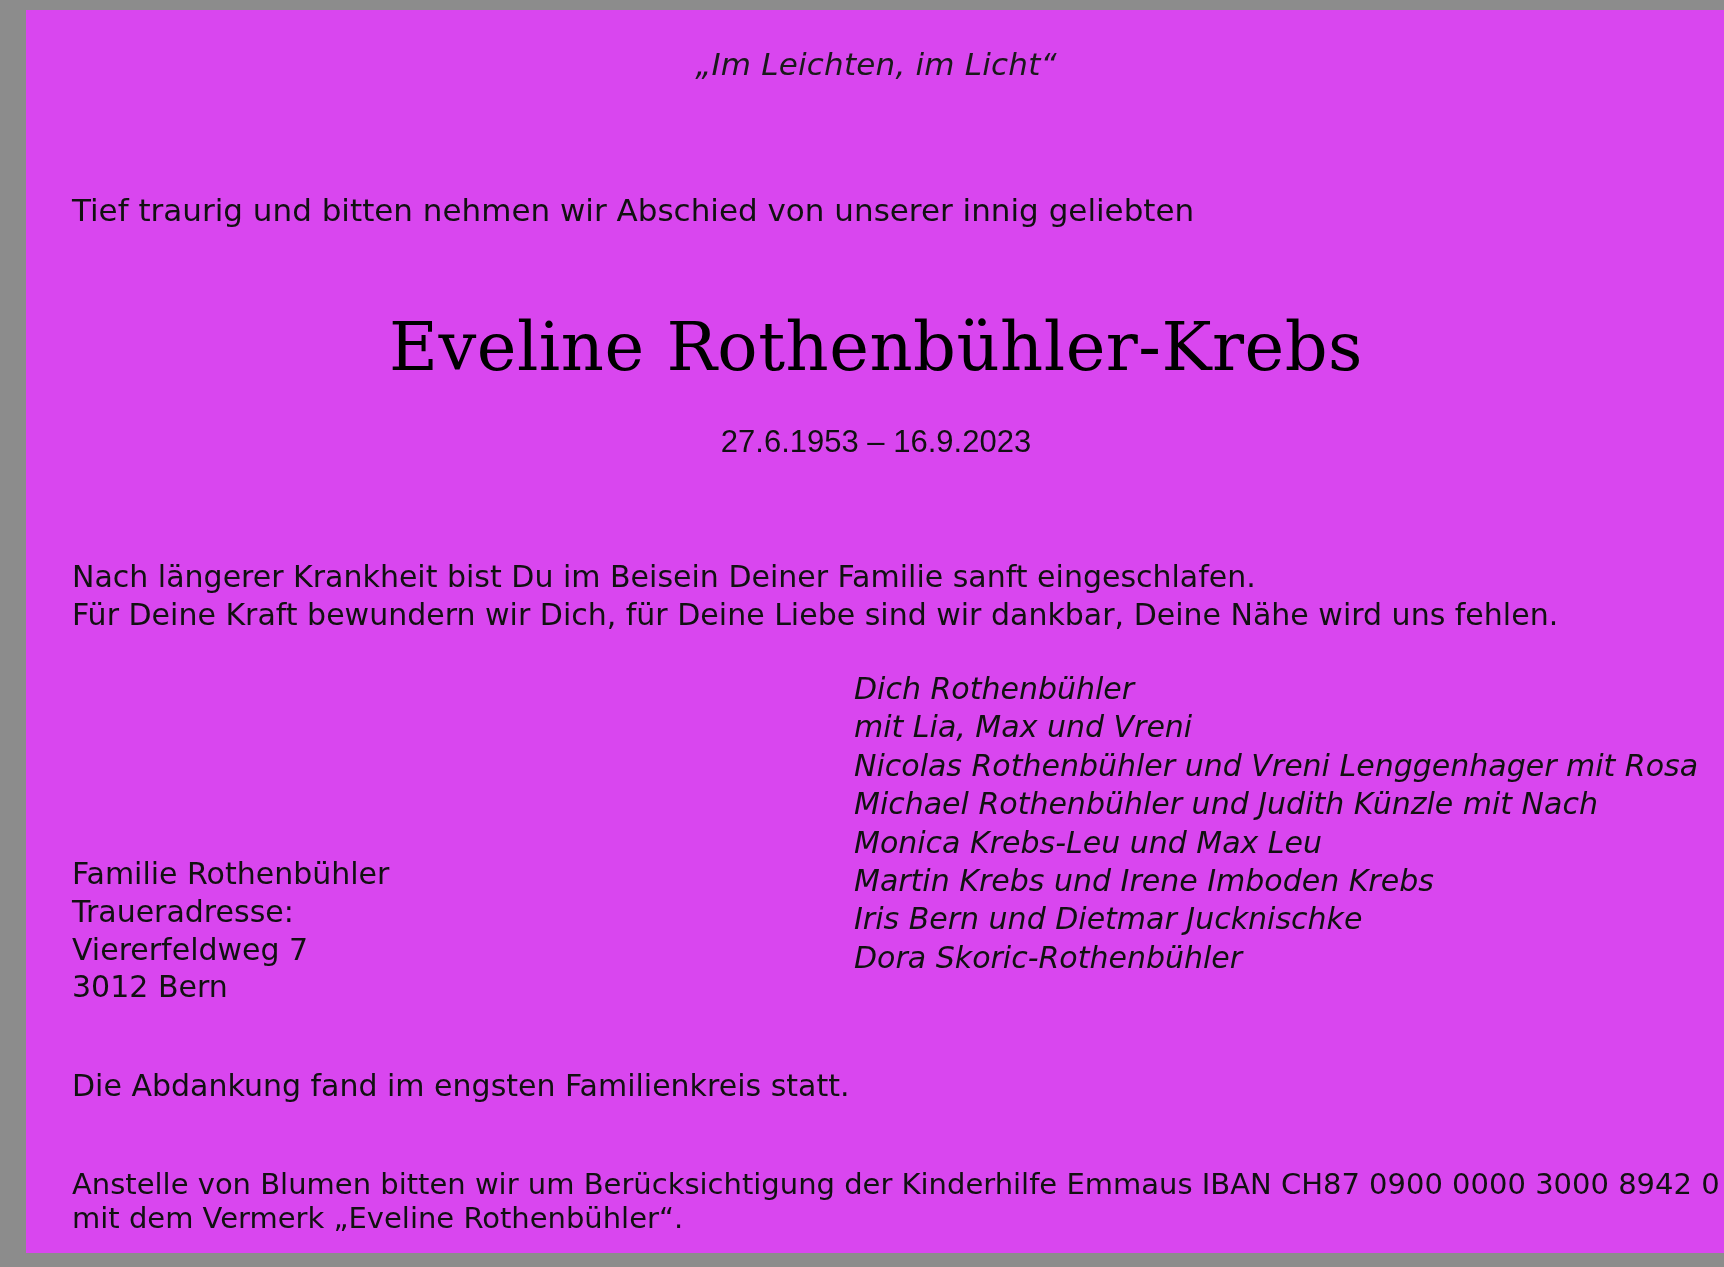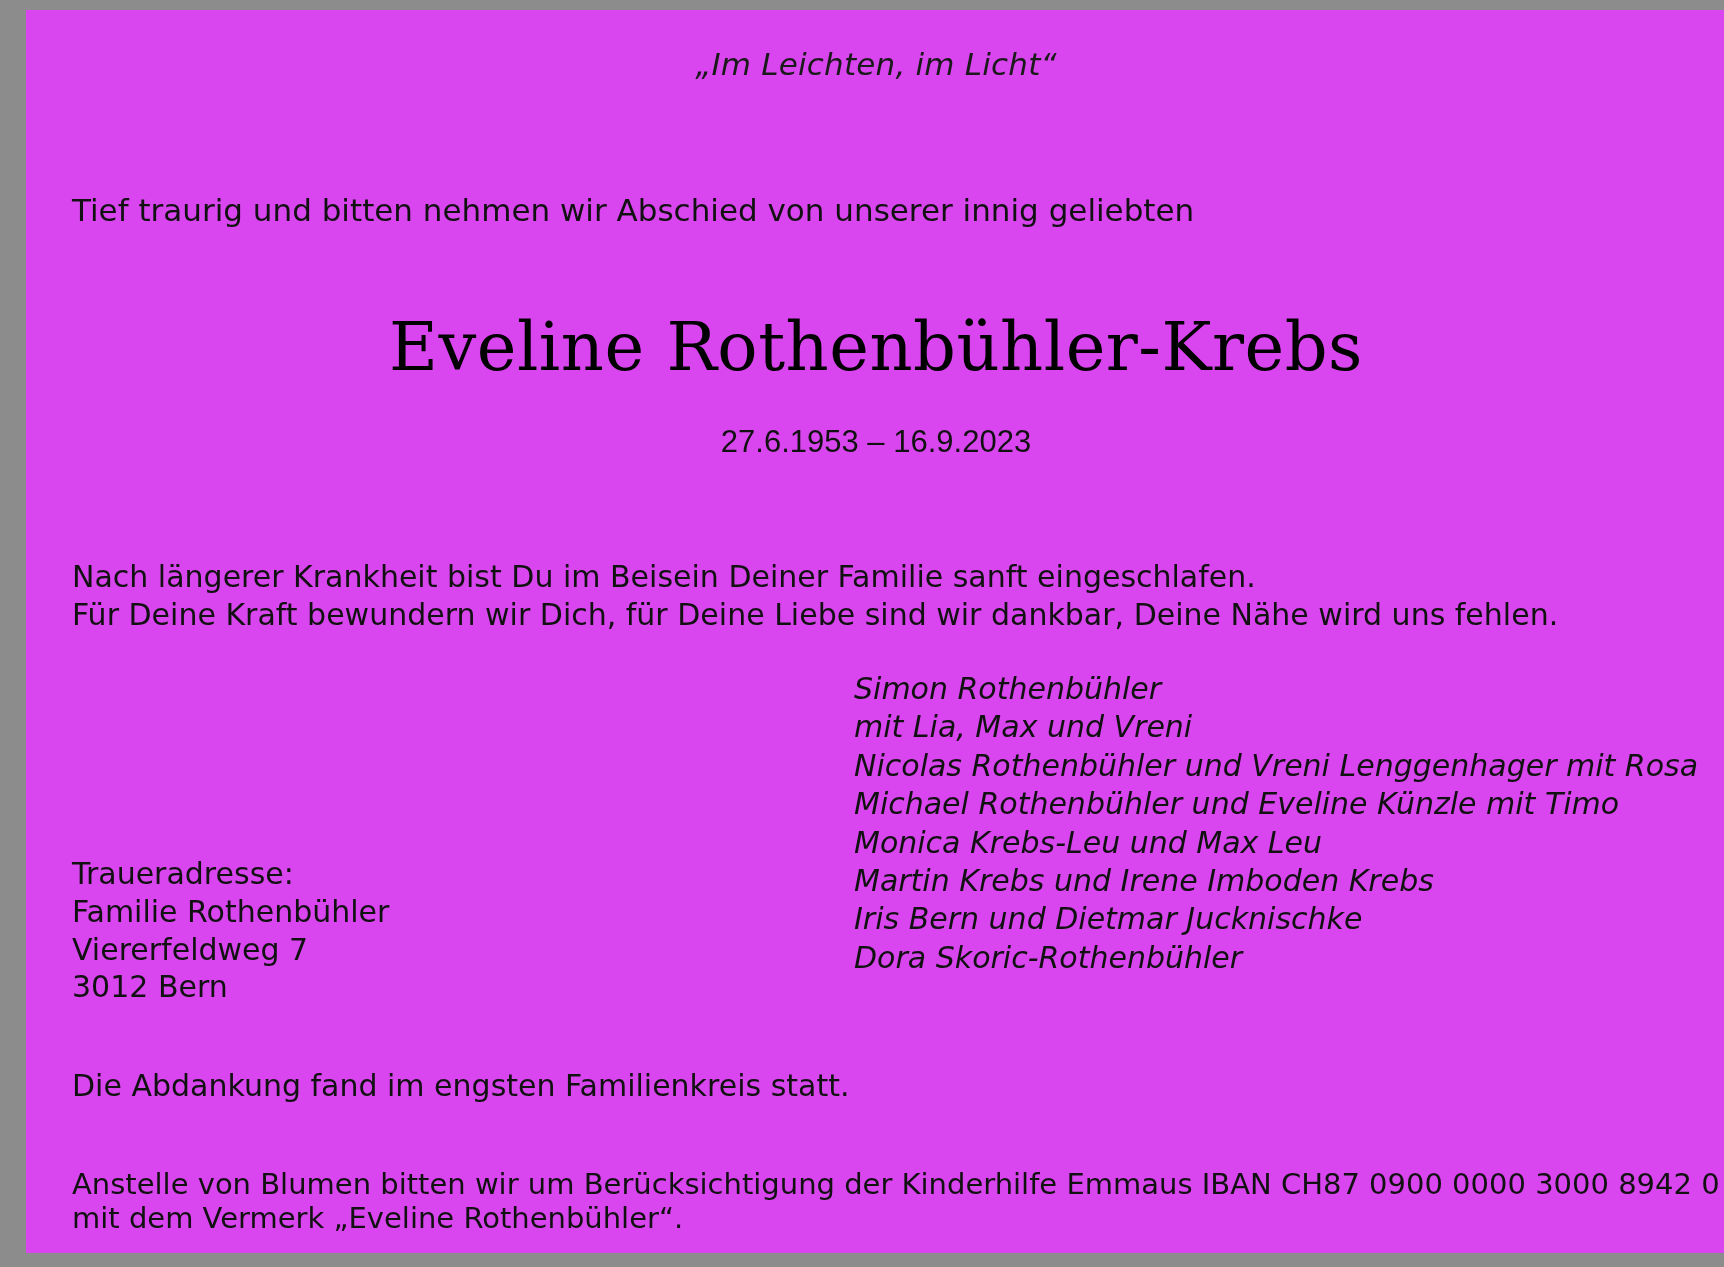--- a/index.html
+++ b/index.html
@@ -135,31 +135,31 @@
     <div class="name">Eveline Rothenbühler-Krebs</div>
 
     <div class="dates">27.6.1953 – 16.9.2023</div>
 
     <div class="body-text">
       <div>Nach längerer Krankheit bist Du im Beisein Deiner Familie sanft eingeschlafen.</div>
       <div>Für Deine Kraft bewundern wir Dich, für Deine Liebe sind wir dankbar, Deine Nähe wird uns fehlen.</div>
     </div>
 
     <div class="address">
+      <div>Familie Rothenbühler</div>
       <div>Traueradresse:</div>
-      <div>Familie Rothenbühler</div>
       <div>Viererfeldweg 7</div>
       <div>3012 Bern</div>
     </div>
 
     <div class="family">
-      <div>Simon Rothenbühler</div>
+      <div>Dich Rothenbühler</div>
       <div>mit Lia, Max und Vreni</div>
       <div>Nicolas Rothenbühler und Vreni Lenggenhager mit Rosa</div>
-      <div>Michael Rothenbühler und Eveline Künzle mit Timo</div>
+      <div>Michael Rothenbühler und Judith Künzle mit Nach</div>
       <div>Monica Krebs-Leu und Max Leu</div>
       <div>Martin Krebs und Irene Imboden Krebs</div>
       <div>Iris Bern und Dietmar Jucknischke</div>
       <div>Dora Skoric-Rothenbühler</div>
     </div>
 
     <div class="abdankung">Die Abdankung fand im engsten Familienkreis statt.</div>
 
     <div class="donation">
       <div>Anstelle von Blumen bitten wir um Berücksichtigung der Kinderhilfe Emmaus IBAN CH87 0900 0000 3000 8942 0</div>

